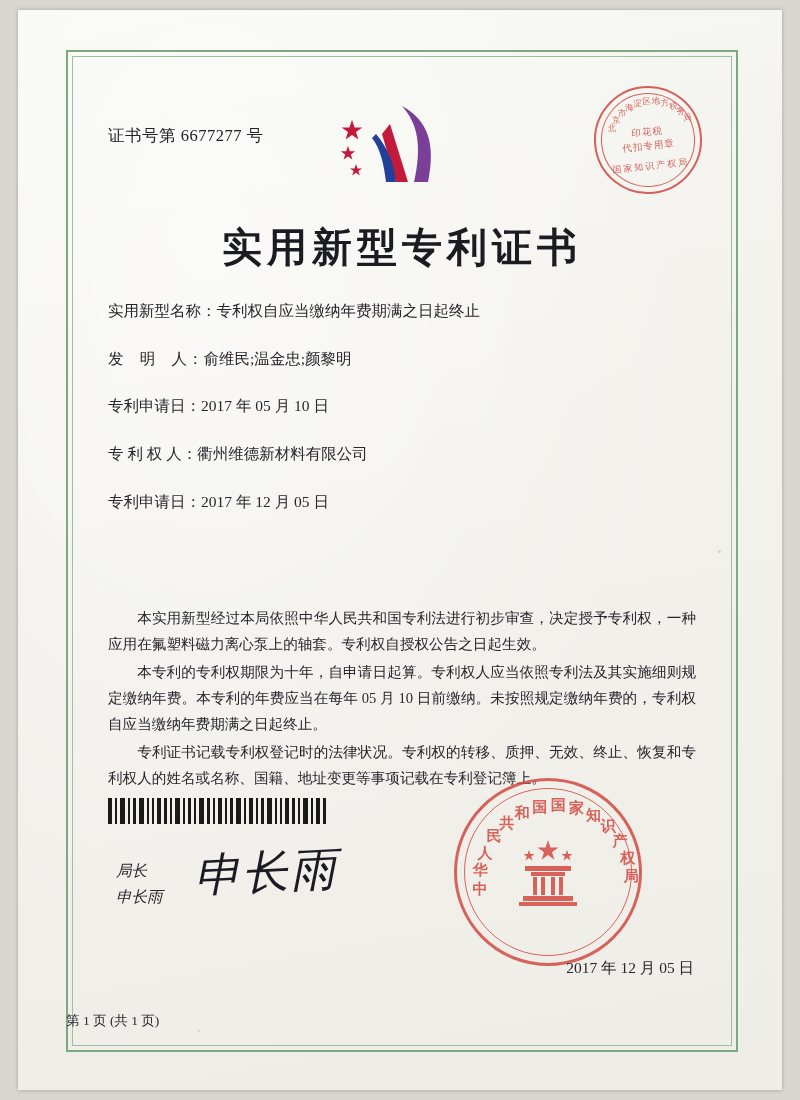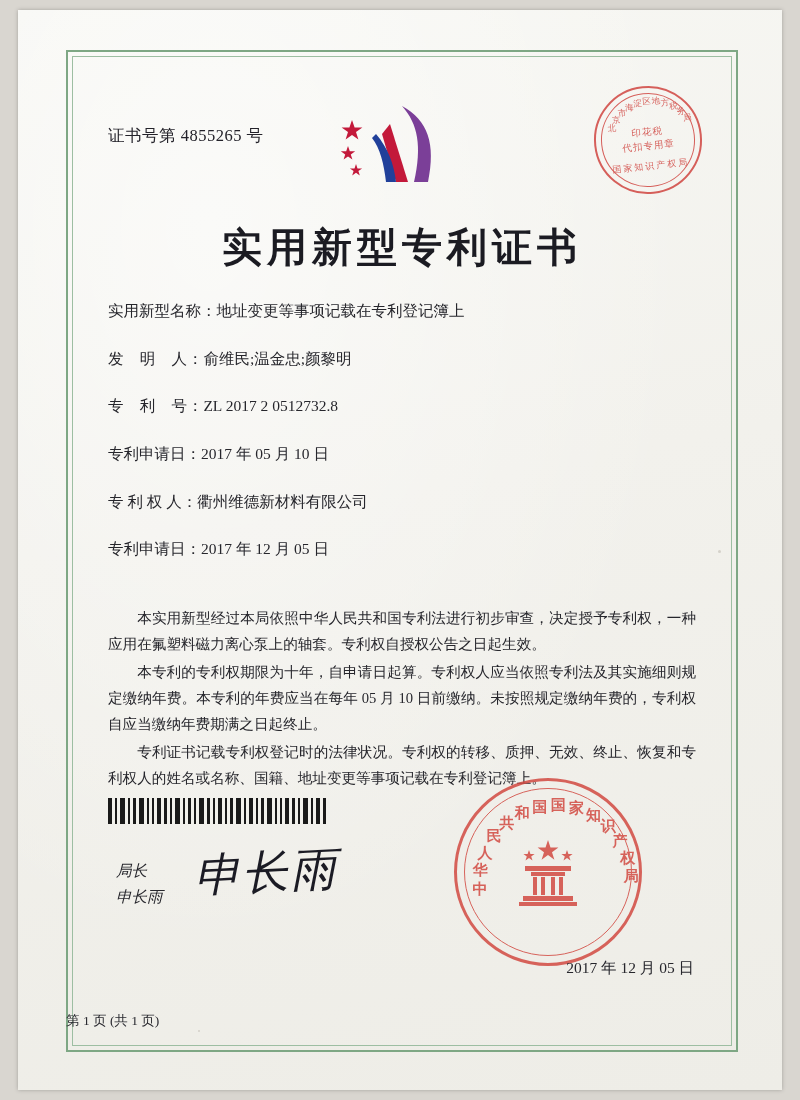--- a/index.html
+++ b/index.html
@@ -287,21 +287,21 @@
   <div class="paper-tint"></div>
 
   <div class="border-outer">
     <div class="border-inner"></div>
   </div>
 
   <div class="content">
 
     <div class="cert-no">
       <span>证书号第</span>
-      <span>4855265</span>
+      <span>6677277</span>
       <span>号</span>
     </div>
 
     <div class="logo">
       <svg viewBox="0 0 140 92" width="140" height="92">
         <path d="M70 8 C 96 22, 104 46, 96 84 L 82 84 C 90 48, 86 26, 70 8 Z" fill="#7b3f98"></path>
         <path d="M62 30 L 78 84 L 66 84 L 56 42 Z" fill="#7b3f98" opacity="0.0"></path>
         <path d="M58 26 L 76 84 L 64 84 L 50 36 Z" fill="#c3193a"></path>
         <path d="M46 34 L 62 84 L 52 84 L 40 42 Z" fill="#2f3f8f" opacity="0.0"></path>
         <path d="M44 36 C 56 50, 62 66, 64 84 L 54 84 C 52 66, 48 50, 40 40 Z" fill="#21409a"></path>
@@ -330,27 +330,24 @@
       </div>
       <div class="mid1">印花税</div>
       <div class="mid2">代扣专用章</div>
       <div class="bottom-text">国家知识产权局</div>
     </div>
 
     <div class="main-title">实用新型专利证书</div>
 
     <div class="fields">
       <div class="field-row">
-        <span class="field-label">实用新型名称：</span><span class="field-value">地址变更等事项记载在专利登记簿上</span>
+        <span class="field-label">实用新型名称：</span><span class="field-value">专利权自应当缴纳年费期满之日起终止</span>
       </div>
       <div class="field-row">
         <span class="field-label wide-label">发　明　人：</span><span class="field-value">俞维民;温金忠;颜黎明</span>
-      </div>
-      <div class="field-row">
-        <span class="field-label wide-label">专　利　号：</span><span class="field-value">ZL 2017 2 0512732.8</span>
       </div>
       <div class="field-row">
         <span class="field-label">专利申请日：</span><span class="field-value">2017 年 05 月 10 日</span>
       </div>
       <div class="field-row">
         <span class="field-label">专 利 权 人：</span><span class="field-value">衢州维德新材料有限公司</span>
       </div>
       <div class="field-row">
         <span class="field-label">专利申请日：</span><span class="field-value">2017 年 12 月 05 日</span>
       </div>

